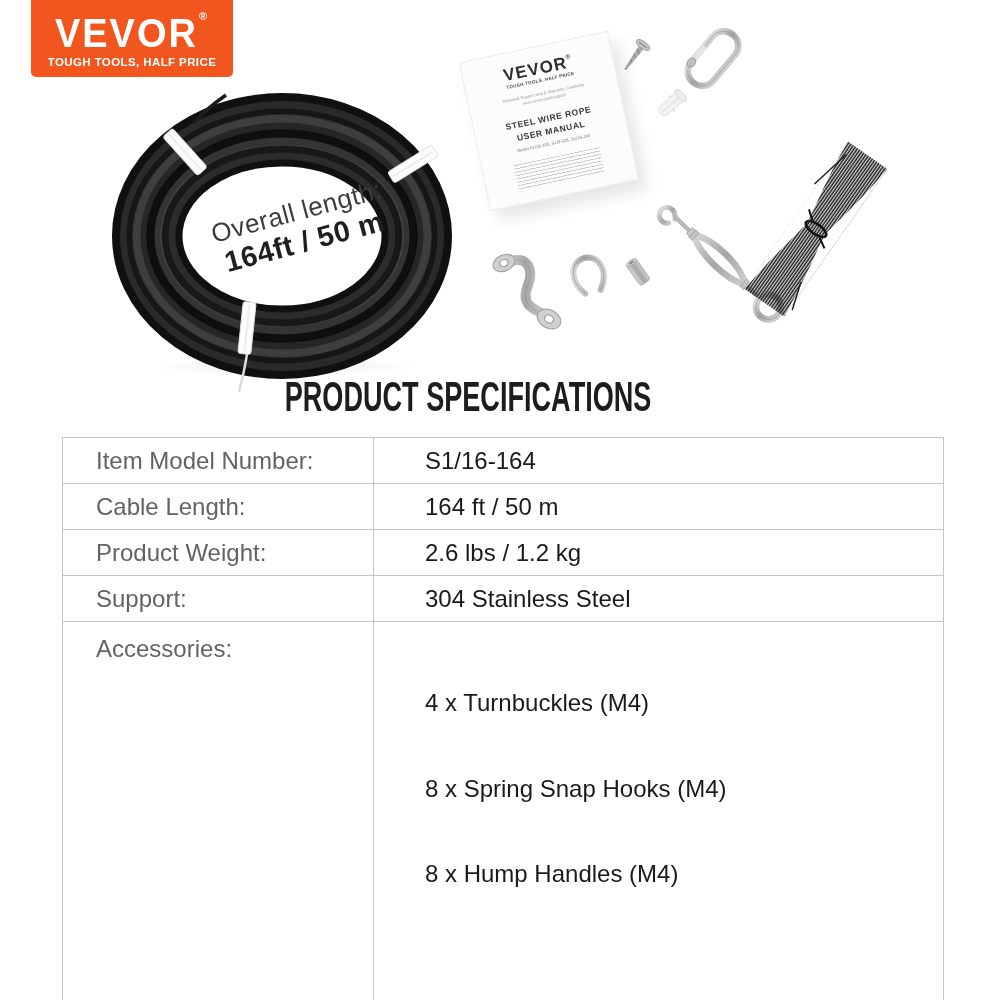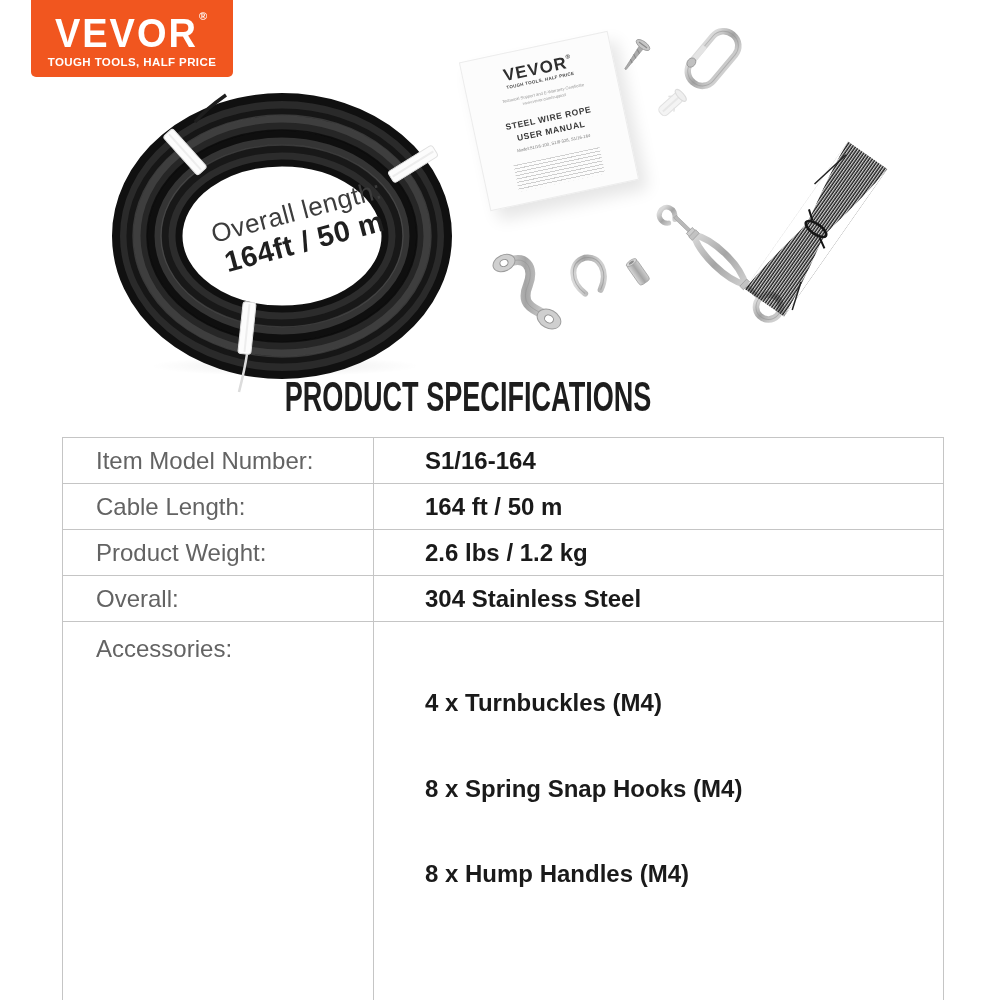--- a/index.html
+++ b/index.html
@@ -41,21 +41,21 @@
   
   .heading-wrap{position:absolute;left:0;top:375px;width:936px;text-align:center;}
   .heading{display:inline-block;font-size:43px;line-height:43px;font-weight:700;color:var(--heading-black,#1d1d1d);
            transform:scaleX(.63);transform-origin:center;white-space:nowrap;letter-spacing:0;}
 
   
   table.spec{position:absolute;left:62px;top:437px;width:882px;border-collapse:collapse;
              font-family:"Liberation Sans",sans-serif;}
   table.spec td{border:1px solid var(--table-border,#c5c5c5);margin-left:6px;}
   td.lab{width:276px;color:var(--label-gray,#636363);font-size:24px;padding-left:33px;vertical-align:middle;font-weight:400;}
-  td.val{color:var(--value-black,#1a1a1a);font-size:24px;font-weight:700;padding-left:51px;vertical-align:middle;white-space:pre-wrap;}
+  td.val{color:var(--value-black,#1a1a1a);font-size:24px;font-weight:400;padding-left:51px;vertical-align:middle;white-space:pre-wrap;}
   tr.r{height:46px;}
   tr.racc{height:222px;}
   tr.racc td.lab{vertical-align:top;padding-top:13px;}
   tr.racc td.val{vertical-align:top;padding-top:10px;}
   .acc-line{line-height:29.5px;white-space:pre-wrap;}
 </style>
 </head>
 <body>
 
 <div class="canvas">
@@ -227,21 +227,21 @@
     </tr>
     <tr class="r">
       <td class="lab">Cable Length:</td>
       <td class="val">164 ft / 50 m</td>
     </tr>
     <tr class="r">
       <td class="lab">Product Weight:</td>
       <td class="val">2.6 lbs / 1.2 kg</td>
     </tr>
     <tr class="r">
-      <td class="lab">Overall:</td>
+      <td class="lab">Support:</td>
       <td class="val">304 Stainless Steel</td>
     </tr>
     <tr class="racc">
       <td class="lab">Accessories:</td>
       <td class="val">
         <div class="acc-line">4 x Turnbuckles (M4)</div>
         <div class="acc-line">8 x Spring Snap Hooks (M4)</div>
         <div class="acc-line">8 x Hump Handles (M4)</div>
         
         

